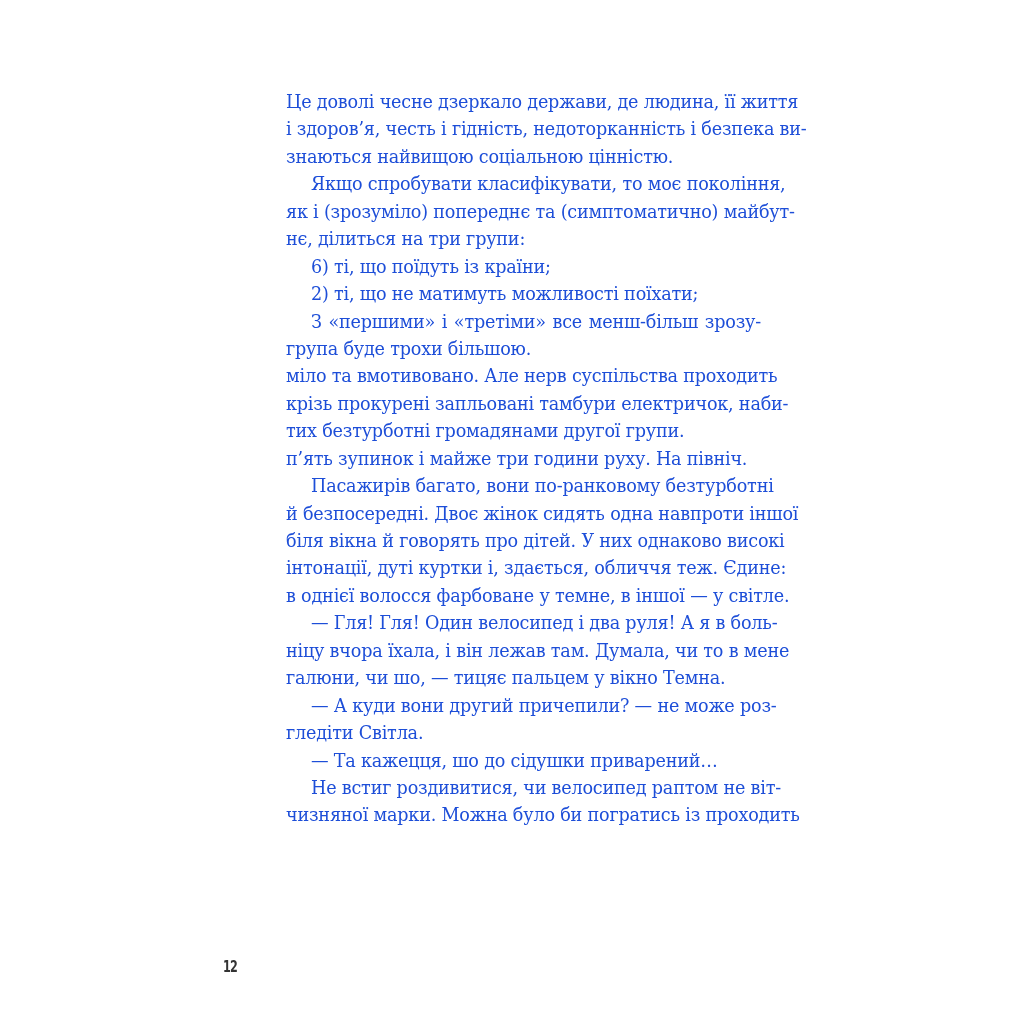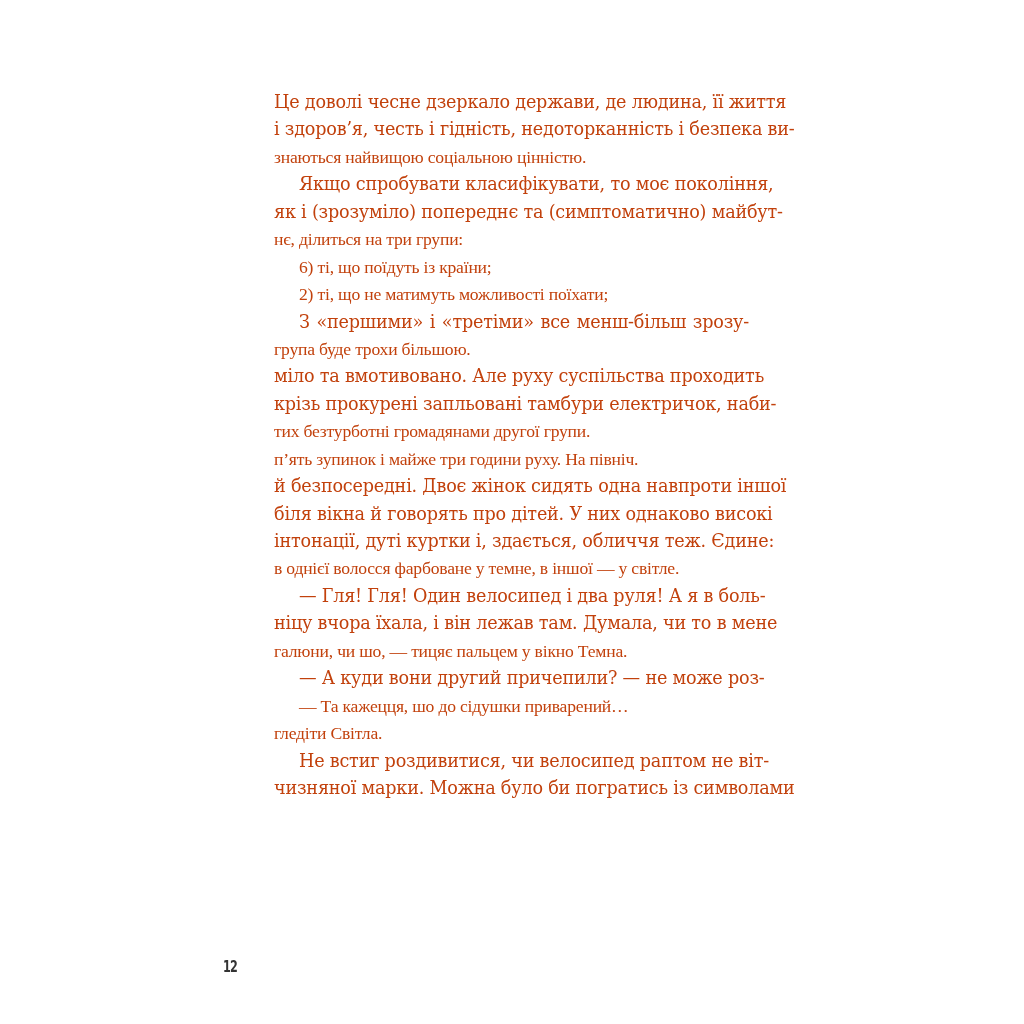--- a/index.html
+++ b/index.html
@@ -14,38 +14,38 @@
       overflow: hidden;
     }
     .page {
       position: absolute;
       left: 0; top: 0;
       width: 1024px; height: 1024px;
       background: #ffffff;
     }
     .text-block {
       position: absolute;
-      left: 274px;
+      left: 286px;
       top: 89px;
       width: 475px;
       font-family: "DejaVu Serif", "Liberation Serif", serif;
       font-size: 17.6px;
       line-height: 27.45px;
-      color: #c2410c;
+      color: #1d4ed8;
     }
     .line {
       display: block;
       height: 27.45px;
       white-space: nowrap;
       text-align: justify;
       text-align-last: justify;
       letter-spacing: -0.2px;
     }
     .line.indent { padding-left: 25px; }
-    .line.last { text-align-last: left; font-family: Liberation Serif, serif; }
+    .line.last { text-align-last: left; }
     .page-number {
       position: absolute;
       left: 223px;
       top: 957px;
       font-family: "DejaVu Sans", sans-serif;
       font-size: 16px;
       font-weight: bold;
       color: #333333;
       letter-spacing: -1px;
       transform: scaleX(0.7);
@@ -60,32 +60,33 @@
     <span class="line">Це доволі чесне дзеркало держави, де людина, її життя</span>
     <span class="line">і здоров’я, честь і гідність, недоторканність і безпека ви-</span>
     <span class="line last">знаються найвищою соціальною цінністю.</span>
     <span class="line indent">Якщо спробувати класифікувати, то моє покоління,</span>
     <span class="line">як і (зрозуміло) попереднє та (симптоматично) майбут-</span>
     <span class="line last">нє, ділиться на три групи:</span>
     <span class="line indent last">6) ті, що поїдуть із країни;</span>
     <span class="line indent last">2) ті, що не матимуть можливості поїхати;</span>
     <span class="line indent">З «першими» і «третіми» все менш-більш зрозу-</span>
     <span class="line last">група буде трохи більшою.</span>
-    <span class="line">міло та вмотивовано. Але руху суспільства проходить</span>
+    <span class="line">міло та вмотивовано. Але нерв суспільства проходить</span>
     <span class="line">крізь прокурені запльовані тамбури електричок, наби-</span>
     <span class="line last">тих безтурботні громадянами другої групи.</span>
     <span class="line last">п’ять зупинок і майже три години руху. На північ.</span>
+    <span class="line indent">Пасажирів багато, вони по-ранковому безтурботні</span>
     <span class="line">й безпосередні. Двоє жінок сидять одна навпроти іншої</span>
     <span class="line">біля вікна й говорять про дітей. У них однаково високі</span>
     <span class="line">інтонації, дуті куртки і, здається, обличчя теж. Єдине:</span>
     <span class="line last">в однієї волосся фарбоване у темне, в іншої — у світле.</span>
     <span class="line indent">— Гля! Гля! Один велосипед і два руля! А я в боль-</span>
     <span class="line">ніцу вчора їхала, і він лежав там. Думала, чи то в мене</span>
     <span class="line last">галюни, чи шо, — тицяє пальцем у вікно Темна.</span>
     <span class="line indent">— А куди вони другий причепили? — не може роз-</span>
+    <span class="line last">гледіти Світла.</span>
     <span class="line indent last">— Та кажецця, шо до сідушки приварений…</span>
-    <span class="line last">гледіти Світла.</span>
     <span class="line indent">Не встиг роздивитися, чи велосипед раптом не віт-</span>
-    <span class="line">чизняної марки. Можна було би погратись із символами</span>
+    <span class="line">чизняної марки. Можна було би погратись із проходить</span>
   </div>
 
   <div class="page-number">12</div>
 </div>
 
 </body></html>

